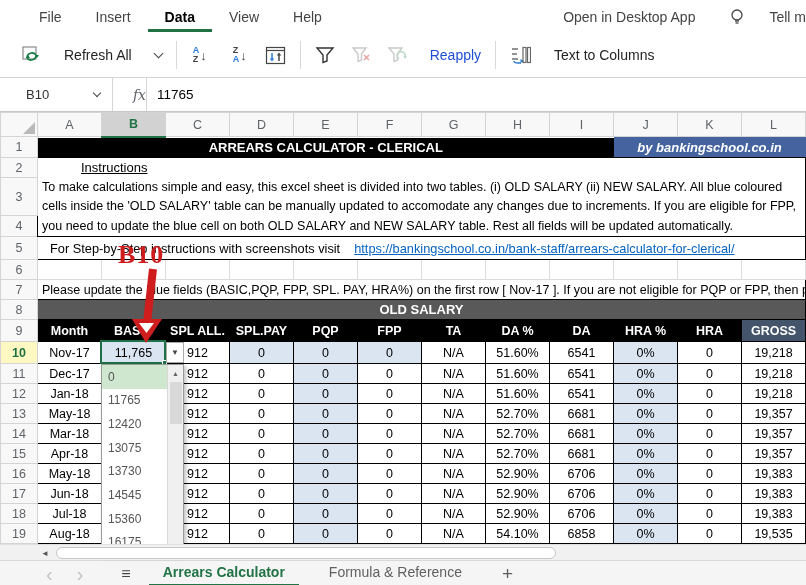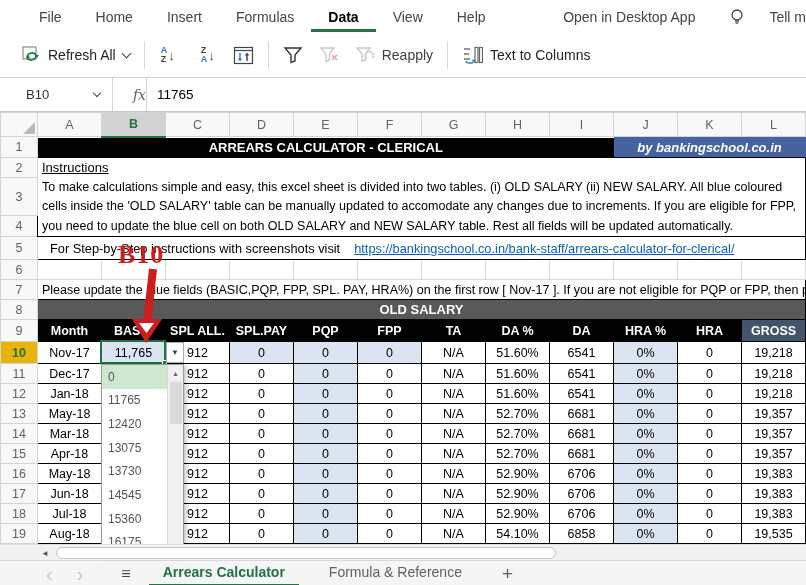--- a/index.html
+++ b/index.html
@@ -9,22 +9,22 @@
   
   .menubar { height:33px; display:flex; align-items:center; padding-left:22px; background:#fff; }
   .menu-item { font-size:14px; color:#444; padding:7px 17px 4px; cursor:pointer; border-bottom:3px solid transparent; }
   .menu-item.active { color:#000; font-weight:bold; border-bottom:3px solid #217346; }
   .menubar-right { margin-left:auto; display:flex; align-items:center; gap:8px; padding-right:0; }
   .open-desktop { font-size:14px; color:#444; margin-right:26px; cursor:pointer; }
   .tellme { font-size:14px; color:#444; display:flex; align-items:center; gap:24px; white-space:nowrap; }
 
   
   .ribbon { height:45px; display:flex; align-items:center; padding-left:14px; background:#fff; border-bottom:1px solid #d4d4d4; }
-  .rb { display:flex; align-items:center; gap:7px; font-size:14px; color:#252423; padding:5px 8px; cursor:pointer; white-space:nowrap; }
-  .rb.disabled { color:#404040; cursor:default; }
+  .rb { display:flex; align-items:center; gap:23px; font-size:14px; color:#252423; padding:5px 8px; cursor:pointer; white-space:nowrap; }
+  .rb.disabled { color:#1d4ed8; cursor:default; }
   .divider { width:1px; height:28px; background:#d8d8d8; margin:0 6px; }
   .group-box { display:flex; align-items:center; border:1px solid #b8b8b8; padding:4px 12px; gap:20px; margin:0 8px; }
   .chev { width:7px; height:7px; border-right:1.5px solid #444; border-bottom:1.5px solid #444; transform:rotate(45deg); margin-top:-3px; }
   .sort-icon { display:flex; align-items:center; gap:1px; padding:4px 10px; cursor:pointer; }
   .sort-letters { display:flex; flex-direction:column; font-size:9px; font-weight:bold; line-height:9px; color:#444; }
   .blue-letter { color:#2b7cd3; }
   .sort-arrow { font-size:13px; color:#444; }
 
   
   .formula-row { height:34px; display:flex; align-items:stretch; background:#fff; border-bottom:1px solid #c8c8c8; }
@@ -36,30 +36,30 @@
   
   #sheet { position:relative; width:806px; }
   table.sheet-table { border-collapse:collapse; table-layout:fixed; width:805px; }
   td,th { overflow:hidden; }
   .hdr { background:#f8f8f8; color:#5f6368; font-size:12.5px; text-align:center; border:1px solid #d4d4d4; font-weight:normal; vertical-align:middle; cursor:pointer; }
   tr.letters td { height:24px; }
   td.colB { background:#d2d2d2; color:#217346; font-weight:bold; border-bottom:2px solid #217346; }
   td.corner { position:relative; background:#f8f8f8; border:1px solid #d4d4d4; }
   td.corner i { position:absolute; right:2px; bottom:2px; width:0; height:0; border-left:12px solid transparent; border-bottom:12px solid #b9b9b9; }
   td.rnum { background:#f8f8f8; color:#5f6368; font-size:12.5px; text-align:center; border:1px solid #d4d4d4; vertical-align:middle; cursor:pointer; }
-  td.rnum.sel { background:#eab308; color:#1e7145; font-weight:bold; }
+  td.rnum.sel { background:#fef9c3; color:#1e7145; font-weight:bold; }
 
   tr.r1 { height:21px; } tr.r2 { height:20px; } tr.r3 { height:38px; } tr.r4 { height:21px; }
   tr.r5 { height:23px; } tr.r6 { height:20px; } tr.r7 { height:20px; } tr.r8 { height:20px; }
   tr.r9 { height:22px; } tr.r10 { height:22px; } tr.dat { height:20px; }
 
   td.title-cell { background:#000; color:#fff; font-weight:bold; font-size:13px; text-align:center; vertical-align:middle; }
   td.byline-cell { background:#44639f; color:#fff; font-style:italic; font-weight:bold; font-size:13px; text-align:center; vertical-align:middle; }
   td.instr-head { border:1.5px solid #000; border-bottom:none; font-size:13px; vertical-align:middle; padding-left:4px; }
-  td.instr-head span { text-decoration:underline; }
+  td.instr-head span { text-decoration:underline;margin-left:39px; }
   td.instr-body { border:1.5px solid #000; border-top:none; font-size:12.5px; line-height:19.5px; padding:0 4px; vertical-align:top; }
   td.step-row { border:1.5px solid #000; font-size:12.8px; vertical-align:middle; padding-left:12px; white-space:nowrap; }
   td.step-row a { color:#0563c1; text-decoration:underline; margin-left:14px; }
   td.gridline { border-right:1px solid #dcdcdc; border-bottom:1px solid #dcdcdc; }
   td.note-row { border:1.5px solid #000; font-size:12.5px; vertical-align:middle; padding-left:4px; white-space:nowrap; }
   td.banner { background:#595959; color:#fff; font-weight:bold; font-size:13px; text-align:center; vertical-align:middle; border:1px solid #000; }
   th.col-h { background:#000; color:#fff; font-size:12.5px; font-weight:bold; text-align:center; vertical-align:middle; border:1px solid #000; }
   th.col-h.gross { background:#44546a; border-left:1px solid #fff; }
   td.cell { border:1px solid #000; font-size:12.5px; text-align:center; vertical-align:middle; background:#fff; cursor:cell; }
   td.cell.blue { background:#dbe5f1; }
@@ -96,23 +96,21 @@
   .tab-add { font-size:19px; color:#616161; padding:0 10px; cursor:pointer; }
 
   svg { display:block; }
 </style>
 </head>
 <body>
 
 <div class="menubar">
   <div id="menu-items" style="display:flex;align-items:center;">
       <div class="menu-item">File</div>
-      <div class="menu-item">Home</div>
       <div class="menu-item">Insert</div>
-      <div class="menu-item">Formulas</div>
       <div class="menu-item active">Data</div>
       <div class="menu-item">View</div>
       <div class="menu-item">Help</div>
     </div>
   <div class="menubar-right">
     <span class="open-desktop">Open in Desktop App</span>
     <span class="tellme">
       <svg width="16" height="18" viewBox="0 0 16 18">
         <circle cx="8" cy="7" r="5" fill="none" stroke="#444" stroke-width="1.3"></circle>
         <line x1="6" y1="13" x2="10" y2="13" stroke="#444" stroke-width="1.3"></line>

